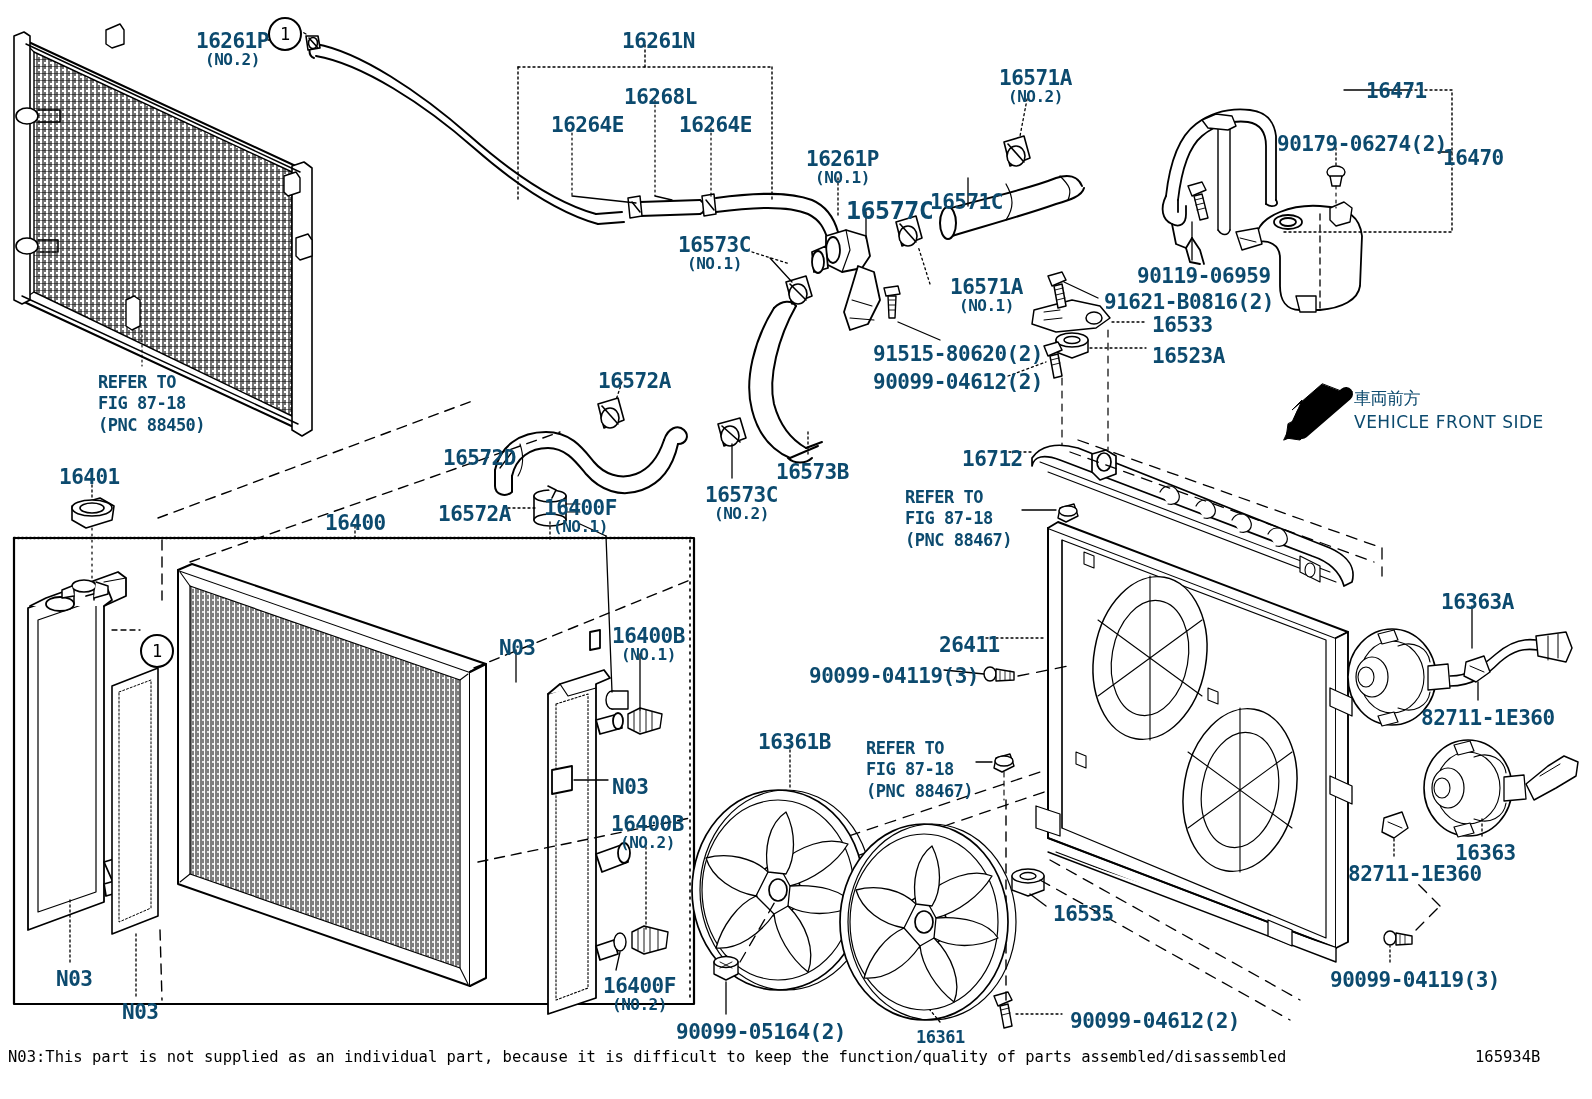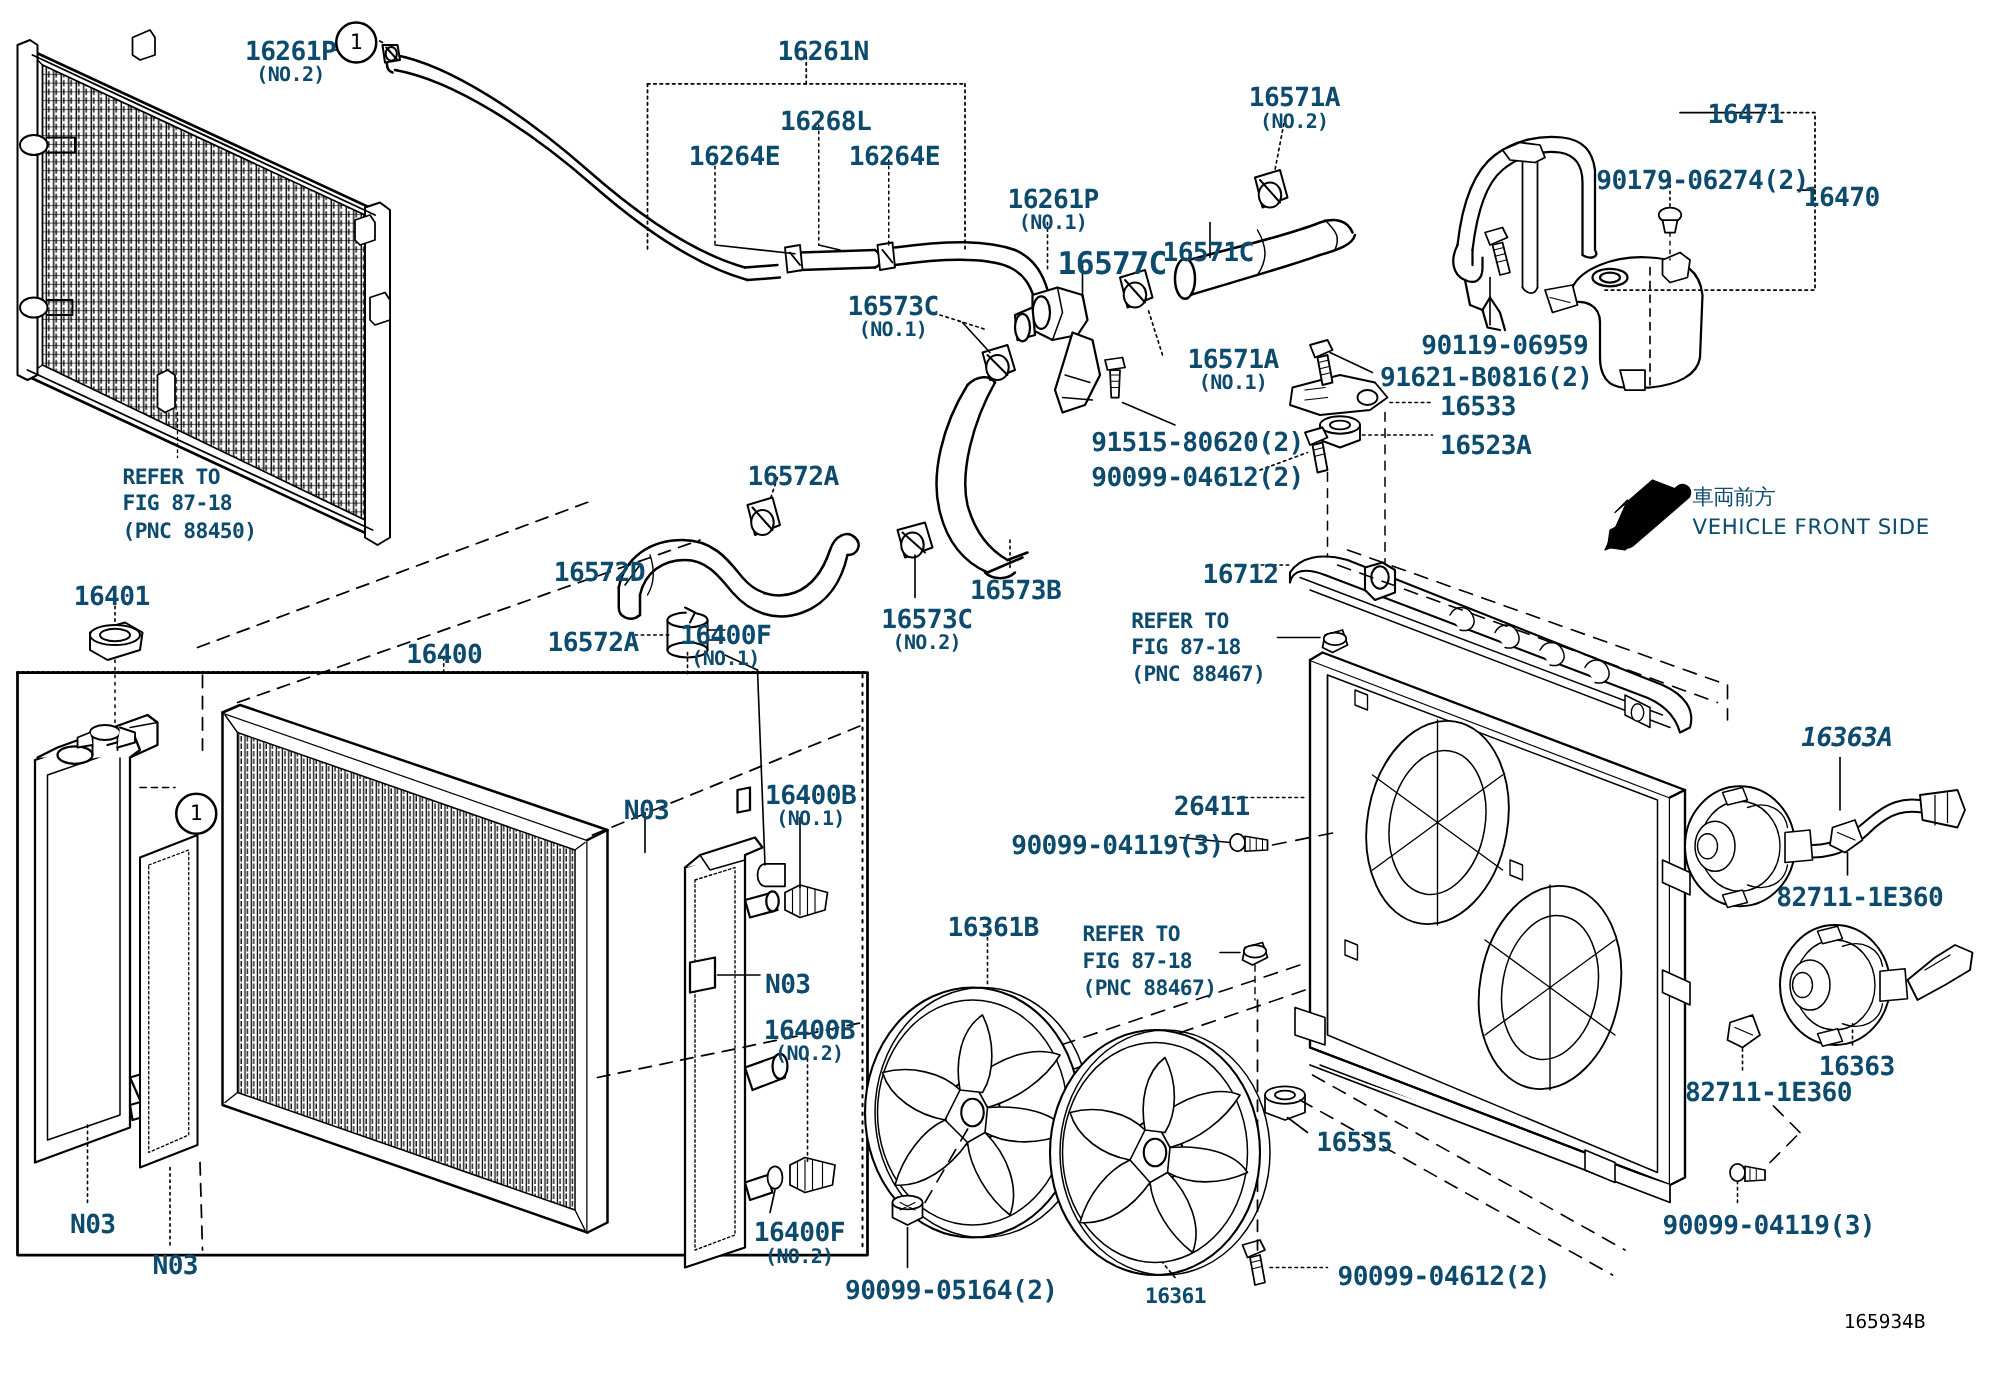--- a/index.html
+++ b/index.html
@@ -684,21 +684,21 @@
       <div class="lbl" style="left: 56px; top: 968px;"><div class="n" style="font-size: 21px;">N03</div></div>
       <div class="lbl" style="left: 122px; top: 1001px;"><div class="n" style="font-size: 21px;">N03</div></div>
       <div class="lbl" style="left: 962px; top: 448px;"><div class="n" style="font-size: 21px;">16712</div></div>
       <div class="lbl" style="left: 939px; top: 634px;"><div class="n" style="font-size: 21px;">26411</div></div>
       <div class="lbl" style="left: 809px; top: 665px;"><div class="n" style="font-size: 21px;">90099-04119(3)</div></div>
       <div class="lbl" style="left: 758px; top: 731px;"><div class="n" style="font-size: 21px;">16361B</div></div>
       <div class="lbl" style="left: 916px; top: 1029px;"><div class="n" style="font-size: 17px;">16361</div></div>
       <div class="lbl" style="left: 676px; top: 1021px;"><div class="n" style="font-size: 21px;">90099-05164(2)</div></div>
       <div class="lbl" style="left: 1053px; top: 903px;"><div class="n" style="font-size: 21px;">16535</div></div>
       <div class="lbl" style="left: 1070px; top: 1010px;"><div class="n" style="font-size: 21px;">90099-04612(2)</div></div>
-      <div class="lbl" style="left: 1441px; top: 579px; font-style: italic;"><div class="n" style="font-size: 21px;">16363A</div></div>
+      <div class="lbl" style="left: 1441px; top: 591px;"><div class="n" style="font-size: 21px;">16363A</div></div>
       <div class="lbl" style="left: 1421px; top: 707px;"><div class="n" style="font-size: 21px;">82711-1E360</div></div>
       <div class="lbl" style="left: 1455px; top: 842px;"><div class="n" style="font-size: 21px;">16363</div></div>
       <div class="lbl" style="left: 1348px; top: 863px;"><div class="n" style="font-size: 21px;">82711-1E360</div></div>
       <div class="lbl" style="left: 1330px; top: 969px;"><div class="n" style="font-size: 21px;">90099-04119(3)</div></div>
     </div>
 <div id="refblocks">
       <div class="lbl ref" style="left: 98px; top: 372px;"><div>REFER TO</div><div>FIG 87-18</div><div>(PNC 88450)</div></div>
       <div class="lbl ref" style="left: 905px; top: 487px;"><div>REFER TO</div><div>FIG 87-18</div><div>(PNC 88467)</div></div>
       <div class="lbl ref" style="left: 866px; top: 738px;"><div>REFER TO</div><div>FIG 87-18</div><div>(PNC 88467)</div></div>
     </div>
@@ -707,15 +707,16 @@
         <span>1</span>
       </div>
       <div style="position: absolute; left: 140px; top: 634px; width: 30px; height: 30px; border: 2px solid rgb(0, 0, 0); border-radius: 50%; background: rgb(255, 255, 255); display: flex; align-items: center; justify-content: center; font-family: &quot;DejaVu Sans Mono&quot;, &quot;Liberation Mono&quot;, monospace; font-size: 17px;">
         <span>1</span>
       </div>
     </div>
 
 <div class="lbl jp" style="left:1354px;top:390px;">車両前方</div>
 <div class="lbl en" style="left:1354px;top:414px;">VEHICLE FRONT SIDE</div>
 
+<div class="footer">N03:This part is not supplied as an individual part, because it is difficult to keep the function/quality of parts assembled/disassembled</div>
 <div class="figid">165934B</div>
 
 </div>
 
 </body></html>

